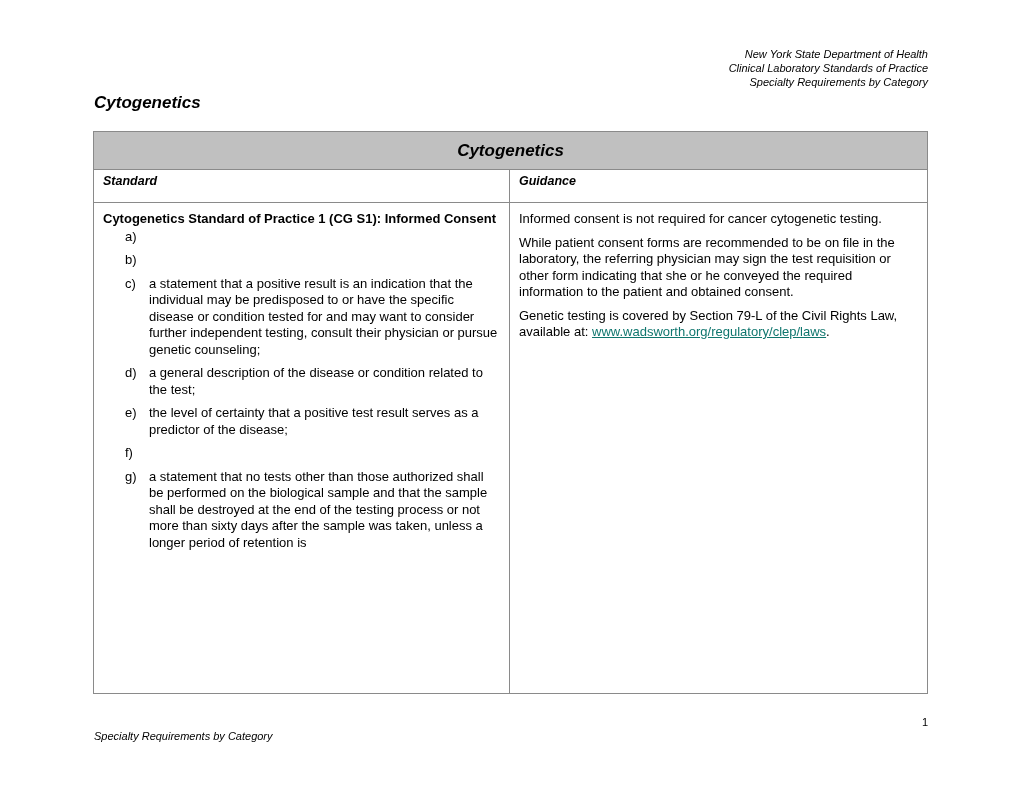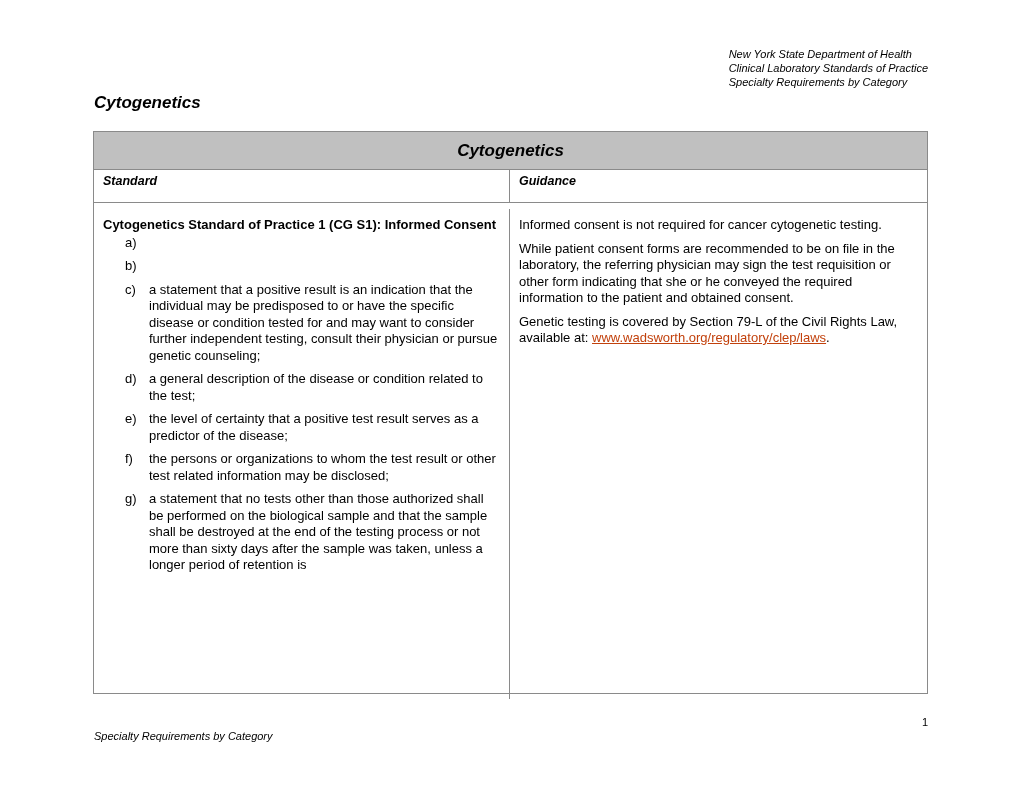--- a/index.html
+++ b/index.html
@@ -1,43 +1,43 @@
 <!DOCTYPE html>
 <html><head>
 <meta charset="utf-8">
 <style>
   html, body { margin: 0; padding: 0; background: #ffffff; }
   body { width: 1020px; height: 788px; position: relative; overflow: hidden;
          font-family: "Liberation Sans", sans-serif; color: #000; }
-  .page-header { position: absolute; right: 92px; top: 47px; text-align: left;
+  .page-header { position: absolute; right: 92px; top: 47px; text-align: right;
                  font-size: 11px; font-style: italic; line-height: 14px; margin-left: 24px; }
   .doc-title { position: absolute; left: 94px; top: 93px; font-size: 17px;
                font-weight: bold; font-style: italic; margin: 0; }
   .table { position: absolute; left: 93px; top: 131px; width: 835px; height: 563px;
            border: 1px solid #8a8a8a; box-sizing: border-box; }
   .table-title { height: 37px; background: #c0c0c0; border-bottom: 1px solid #8a8a8a;
                  display: flex; align-items: center; justify-content: center;
                  font-size: 17px; font-weight: bold; font-style: italic; }
   .col-headers { display: flex; height: 32px; border-bottom: 1px solid #8a8a8a; }
   .col-header { font-size: 12.5px; font-weight: bold; font-style: italic;
                 padding: 4px 0 0 9px; box-sizing: border-box; }
   .col-header.left { width: 416px; border-right: 1px solid #8a8a8a; }
   .col-header.right { flex: 1; }
-  .body-row { display: flex; height: 490px; overflow: hidden; margin-top: 6px; }
+  .body-row { display: flex; height: 490px; overflow: hidden; }
   .cell { box-sizing: border-box; font-size: 13px; line-height: 16.5px; }
   .cell.left { width: 416px; border-right: 1px solid #8a8a8a; padding: 8px 8px 0 9px; }
   .cell.right { flex: 1; padding: 8px 8px 0 9px; }
   .std-title { font-weight: bold; margin: 0 0 1px 0; }
   .para { margin: 0 0 7px 0; }
   .para.intro { margin-bottom: 4px; }
   ol.items { list-style: none; margin: 0; padding: 0; }
   ol.items li { display: flex; margin-bottom: 7px; }
   ol.items li .marker { width: 46px; flex-shrink: 0; text-align: left; padding-left: 22px; box-sizing: border-box; }
   ol.items li .text { flex: 1; }
-  .link { color: #c2410c; text-decoration: underline; cursor: pointer; }
+  .link { color: #0f766e; text-decoration: underline; cursor: pointer; }
   .page-number { position: absolute; right: 92px; top: 716px; font-size: 11px; }
   .page-footer { position: absolute; left: 94px; top: 730px; font-size: 11px; font-style: italic; }
 </style>
 </head>
 <body>
 
 <div class="page-header">
   <div>New York State Department of Health</div>
   <div>Clinical Laboratory Standards of Practice</div>
   <div>Specialty Requirements by Category</div>
@@ -68,21 +68,20 @@
         <li>
           <span class="marker">d)</span>
           <span class="text">a general description of the disease or condition related to the test;</span>
         </li>
         <li>
           <span class="marker">e)</span>
           <span class="text">the level of certainty that a positive test result serves as a predictor of the disease;</span>
         </li>
         <li>
           <span class="marker">f)</span>
-          <span class="text">the persons or organizations to whom the test result or other test related information may be disclosed;</span>
         </li>
         <li>
           <span class="marker">g)</span>
           <span class="text">a statement that no tests other than those authorized shall be performed on the biological sample and that the sample shall be destroyed at the end of the testing process or not more than sixty days after the sample was taken, unless a longer period of retention is</span>
         </li>
       </ol>
     </div>
     <div class="cell right">
       <p class="para">Informed consent is not required for cancer cytogenetic testing.</p>
       <p class="para">While patient consent forms are recommended to be on file in the laboratory, the referring physician may sign the test requisition or other form indicating that she or he conveyed the required information to the patient and obtained consent.</p>

